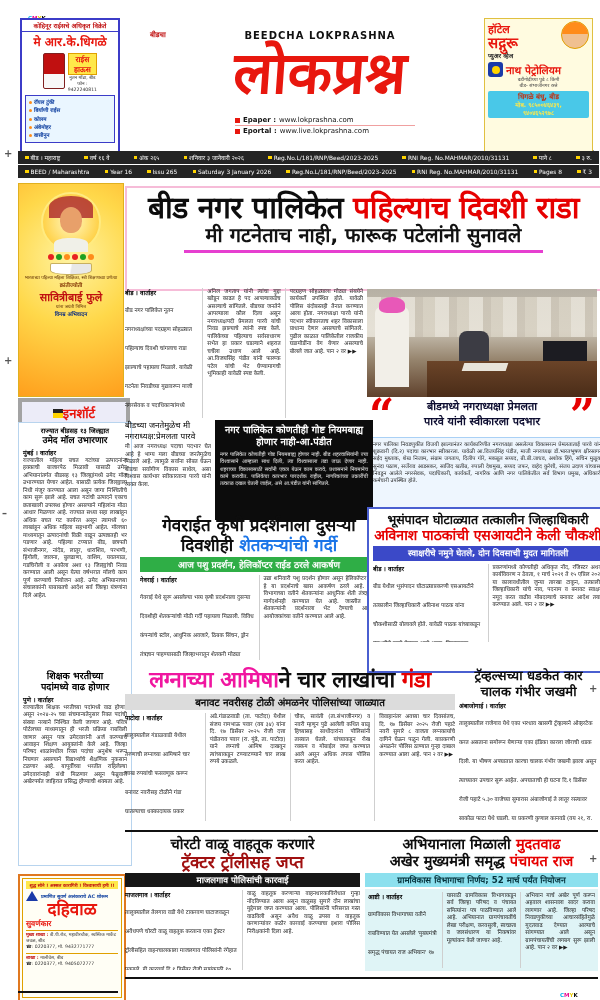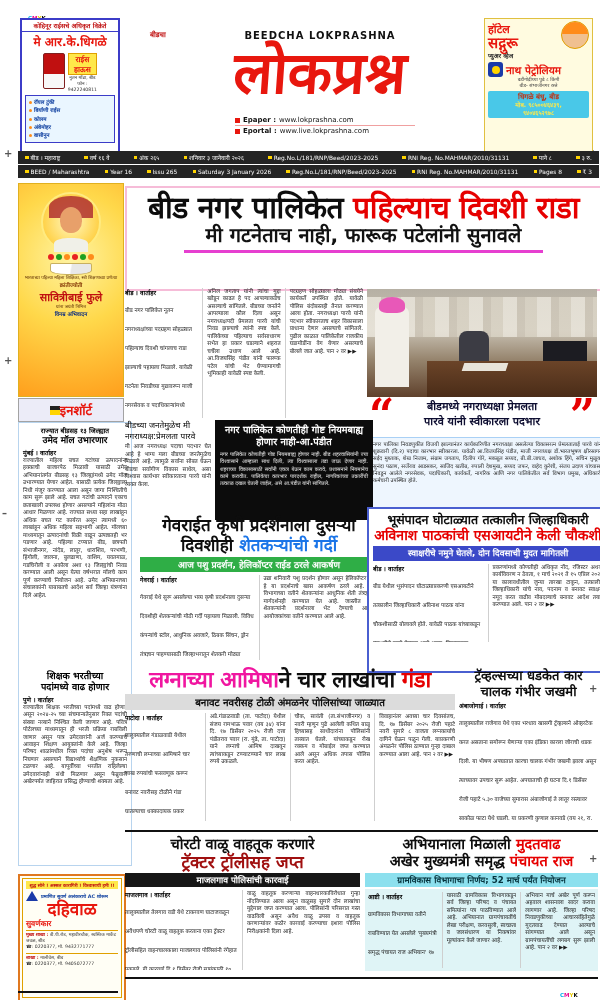--- a/index.html
+++ b/index.html
@@ -77,21 +77,21 @@
   .trib .halo{width:56px;height:56px;border-radius:50%;background:radial-gradient(circle,#fff8c0 0%,#ffd24a 70%,#ff9420 100%);margin:8px auto 0;position:relative;border:2px solid #ffeb80;}
   .trib .face{width:22px;height:26px;border-radius:50% 50% 45% 45%;background:#e8a06a;position:absolute;left:17px;top:13px;}
   .trib .sari{width:44px;height:22px;border-radius:50% 50% 0 0;background:#b03030;position:absolute;left:6px;top:2px;opacity:.85;}
   .trib .body2{width:34px;height:14px;border-radius:40% 40% 0 0;background:#f0f0e8;position:absolute;left:11px;bottom:-2px;}
   .trib .book{width:40px;height:10px;background:linear-gradient(100deg,#fff 48%,#e8e8e8 52%);margin:3px auto 0;border-radius:2px 2px 40% 40%;border:1px solid #c8b060;}
   .trib .flowers{display:flex;justify-content:center;gap:2px;margin-top:2px;}
   .trib .fl{width:6px;height:6px;border-radius:50%;}
   .trib .note{font-size:4.4px;color:#5a2a00;line-height:1.35;}
   .trib .pre{font-size:5.5px;color:#803000;font-weight:bold;}
   .trib .nm{font-size:11px;color:#c01010;font-weight:bold;}
-  .inshort{background:#ececf8;border:1px solid #a3a3a3;display:flex;align-items:center;justify-content:center;gap:0;}
+  .inshort{background:#ececf8;border:4px solid #a3a3a3;display:flex;align-items:center;justify-content:center;gap:0;}
   .inshort .ic{width:10px;height:9px;background:linear-gradient(180deg,#222 0 45%,#ffd400 45% 100%);}
   .inshort .tx{color:#e8170e;font-weight:bold;font-size:13px;}
   .sb-k{font-weight:bold;font-size:6.6px;text-align:center;color:#000;}
   .sb-t{font-weight:bold;font-size:9px;text-align:center;color:#000;line-height:1.2;}
   .sb-wrap{border:1px solid #b8d4ee;padding:3px 4px;background:#fff;}
   
   .adb{border:2px solid #e07820;background:#fffef5;padding:2px;}
   .adb .inner{border:1px solid #e0a000;padding:2px 3px;}
   .adb .top{color:#c01010;background:#ffe84a;font-size:4.6px;font-weight:bold;text-align:center;padding:1px 0;}
   .adb .cert{display:flex;align-items:center;gap:3px;font-size:4.8px;color:#1040a0;font-weight:bold;margin-top:2px;}

